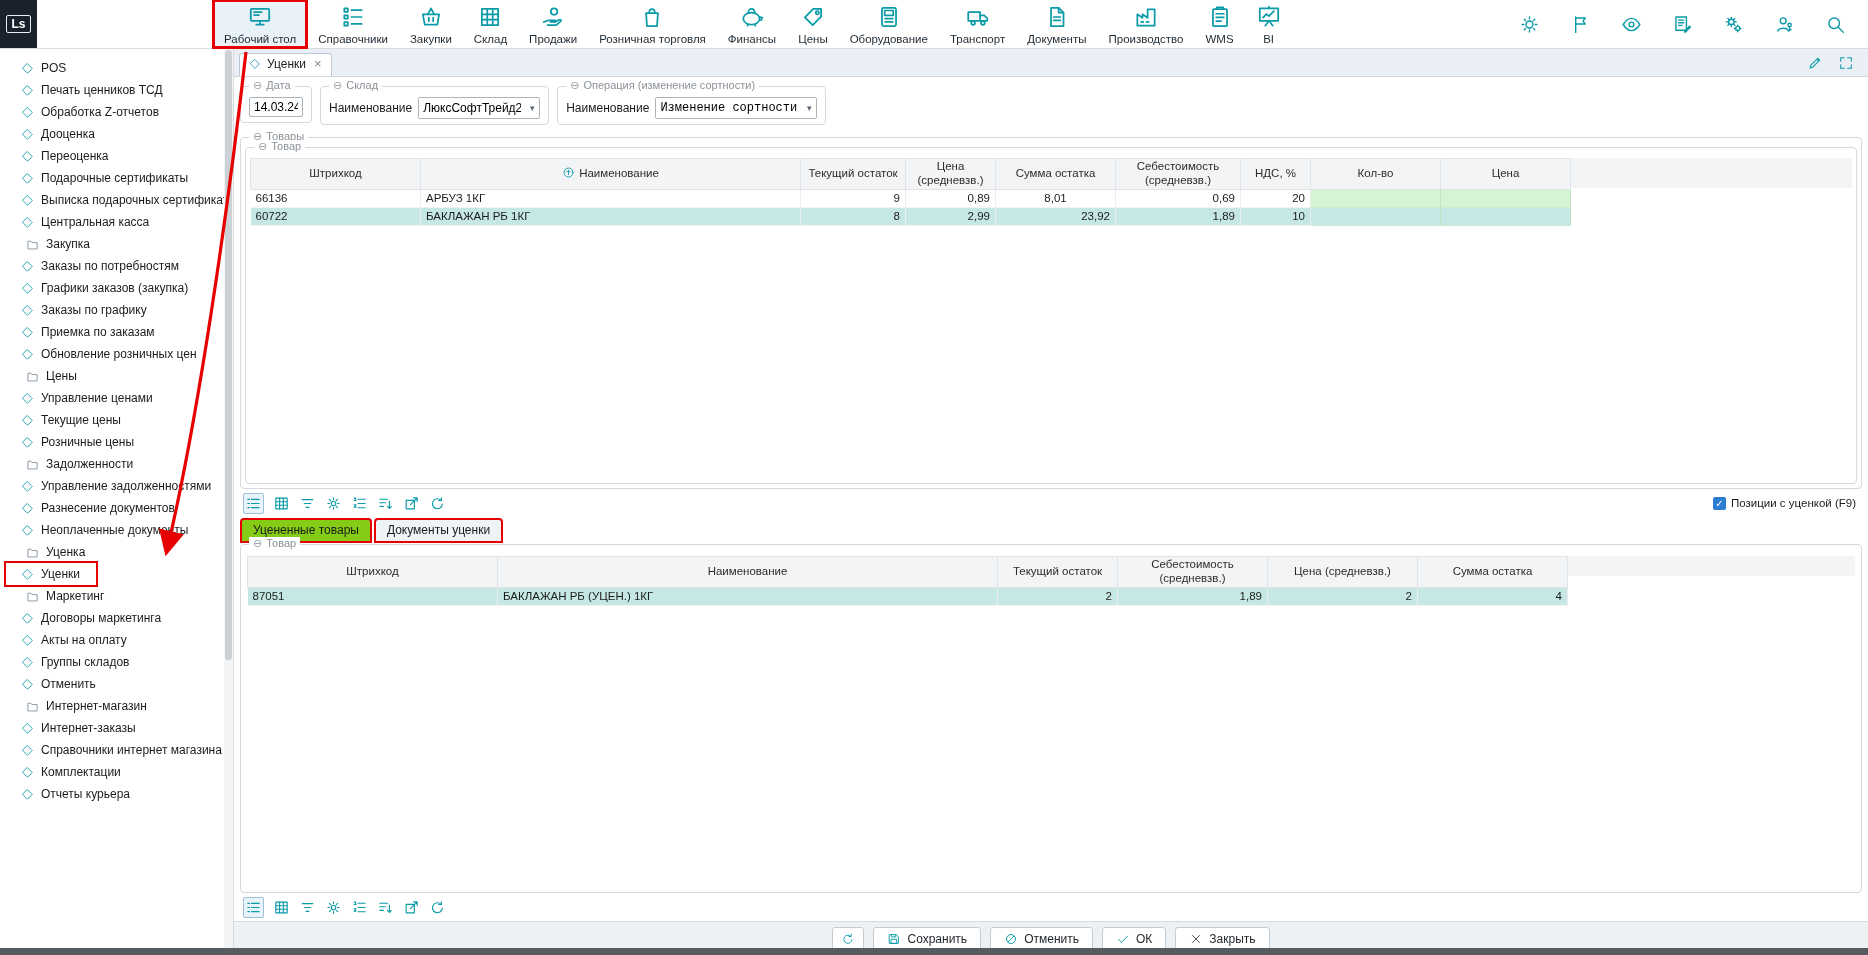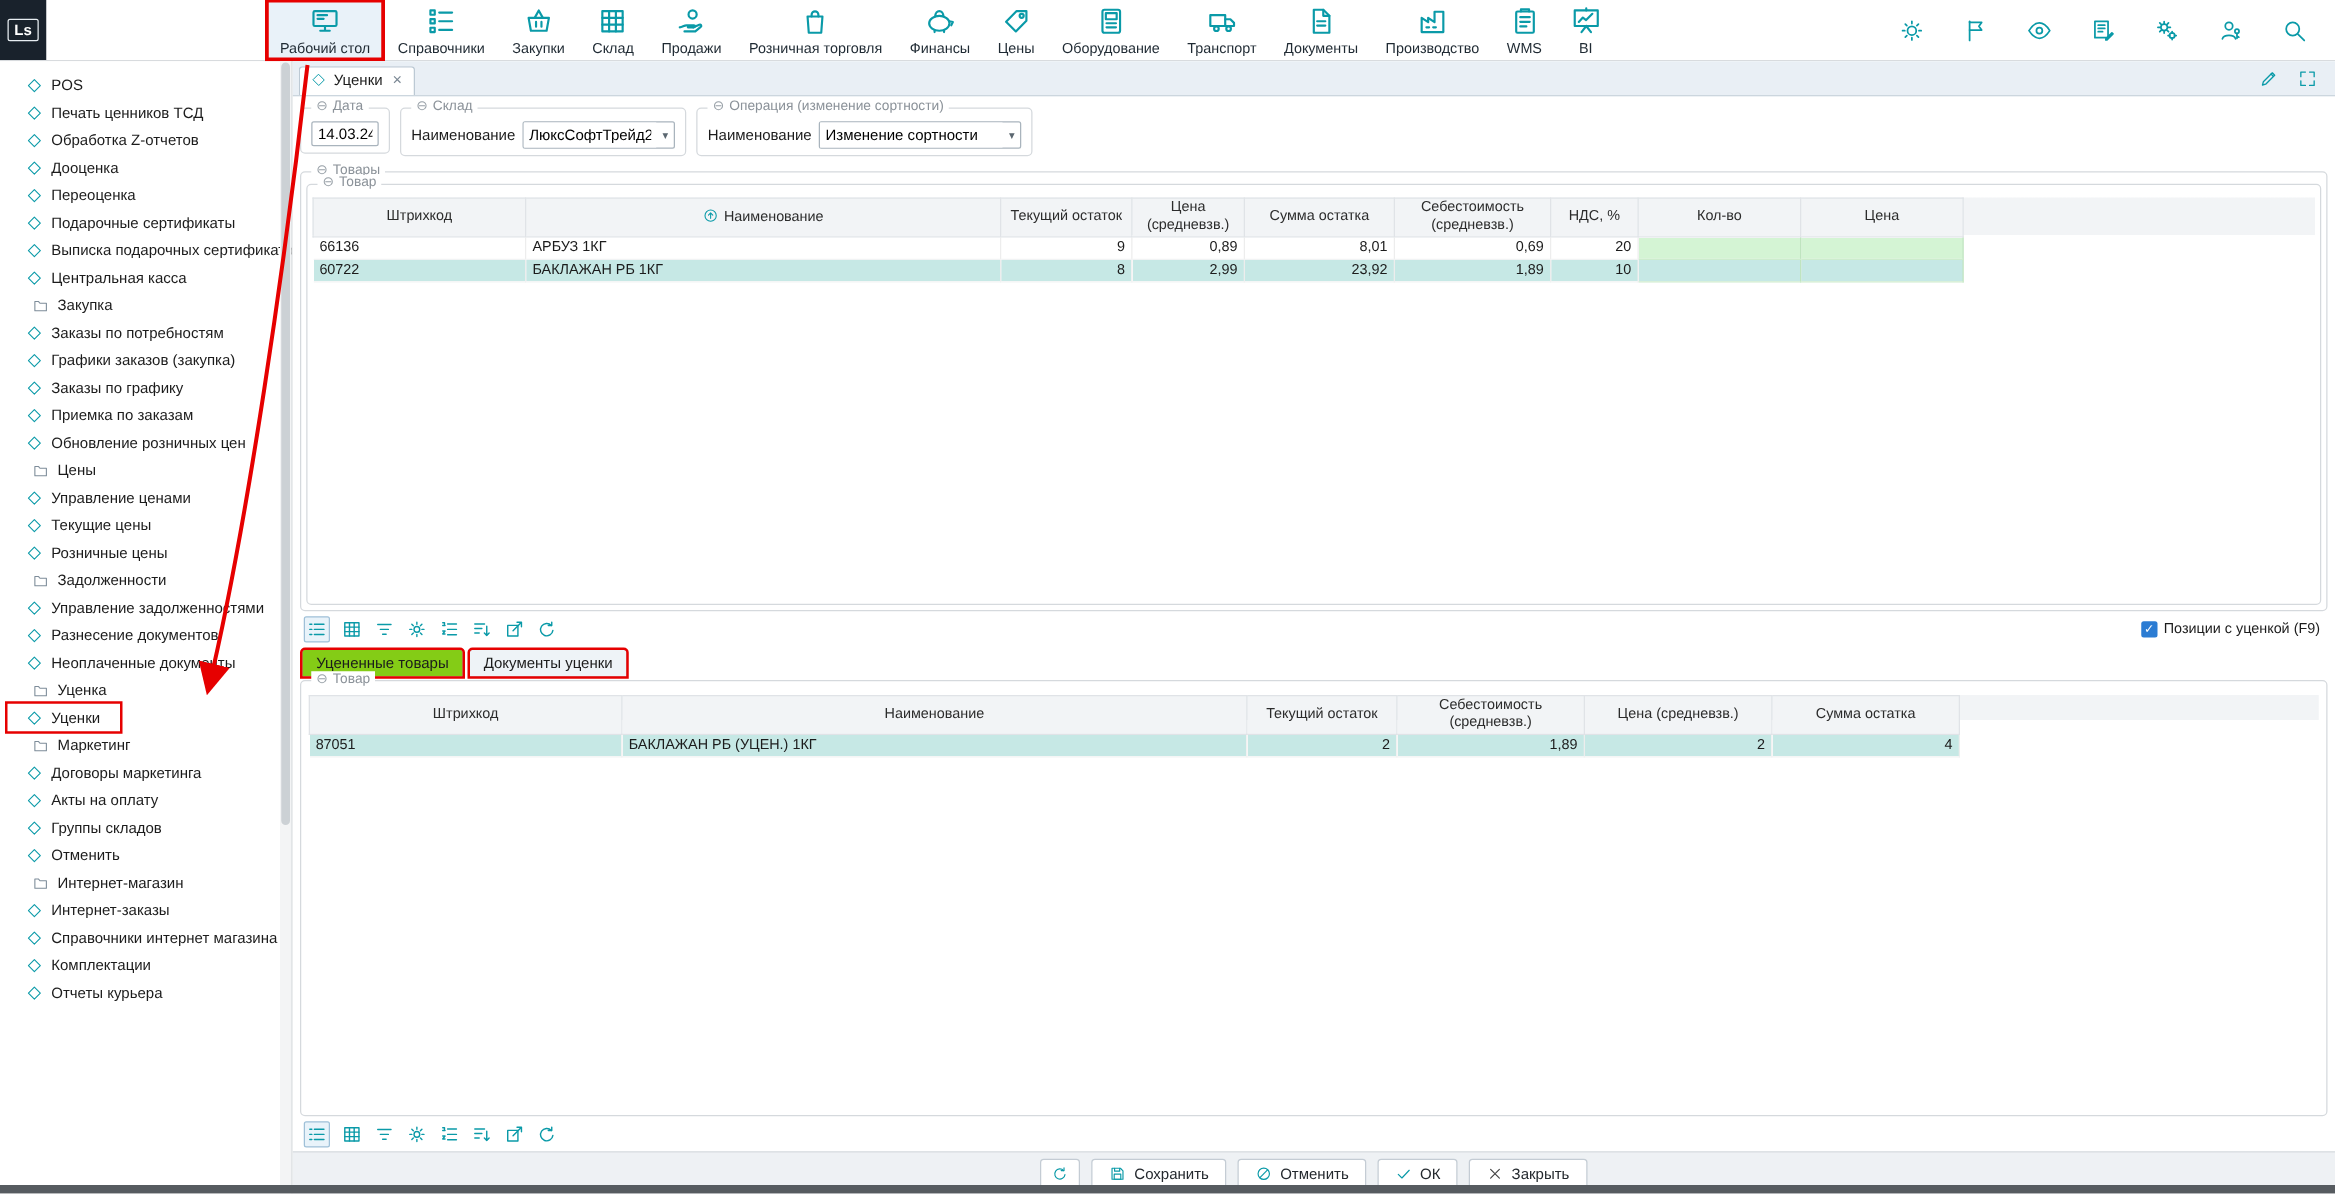--- a/index.html
+++ b/index.html
@@ -638,21 +638,21 @@
           </div>
         </div>
         <div class="grp">
           <div class="legend">
               <span class="minus">⊖</span>
               <span>Операция (изменение сортности)</span>
             </div>
           <div class="fline">
             <span class="flab">Наименование</span>
             <span class="combo">
-              <input class="cfield" style="width: 146px;" value="Изменение сортности">
+              <input class="cfield" style="width: 146px; font-family: Liberation Mono, monospace;" value="Изменение сортности">
               <span class="carrow">▾</span>
             </span>
           </div>
         </div>
       </div>
 
       <div class="grp grp-goods">
         <div class="legend">
             <span class="minus">⊖</span>
             <span>Товары</span>
@@ -692,21 +692,21 @@
                     <th><span>Кол-во</span></th>
                     <th><span>Цена</span></th>
                   </tr>
                 </thead>
                 <tbody>
                   <tr>
                     <td style="text-align: left;">66136</td>
                     <td style="text-align: left;">АРБУЗ 1КГ</td>
                     <td style="text-align: right;">9</td>
                     <td style="text-align: right;">0,89</td>
-                    <td style="text-align: right;">8,01</td>
+                    <td style="text-align: center;">8,01</td>
                     <td style="text-align: right;">0,69</td>
                     <td style="text-align: right;">20</td>
                     <td class="editable" style="text-align: right;"></td>
                     <td class="editable" style="text-align: right;"></td>
                   </tr>
                   <tr class="selected">
                     <td style="text-align: left;">60722</td>
                     <td style="text-align: left;">БАКЛАЖАН РБ 1КГ</td>
                     <td style="text-align: right;">8</td>
                     <td style="text-align: right;">2,99</td>

